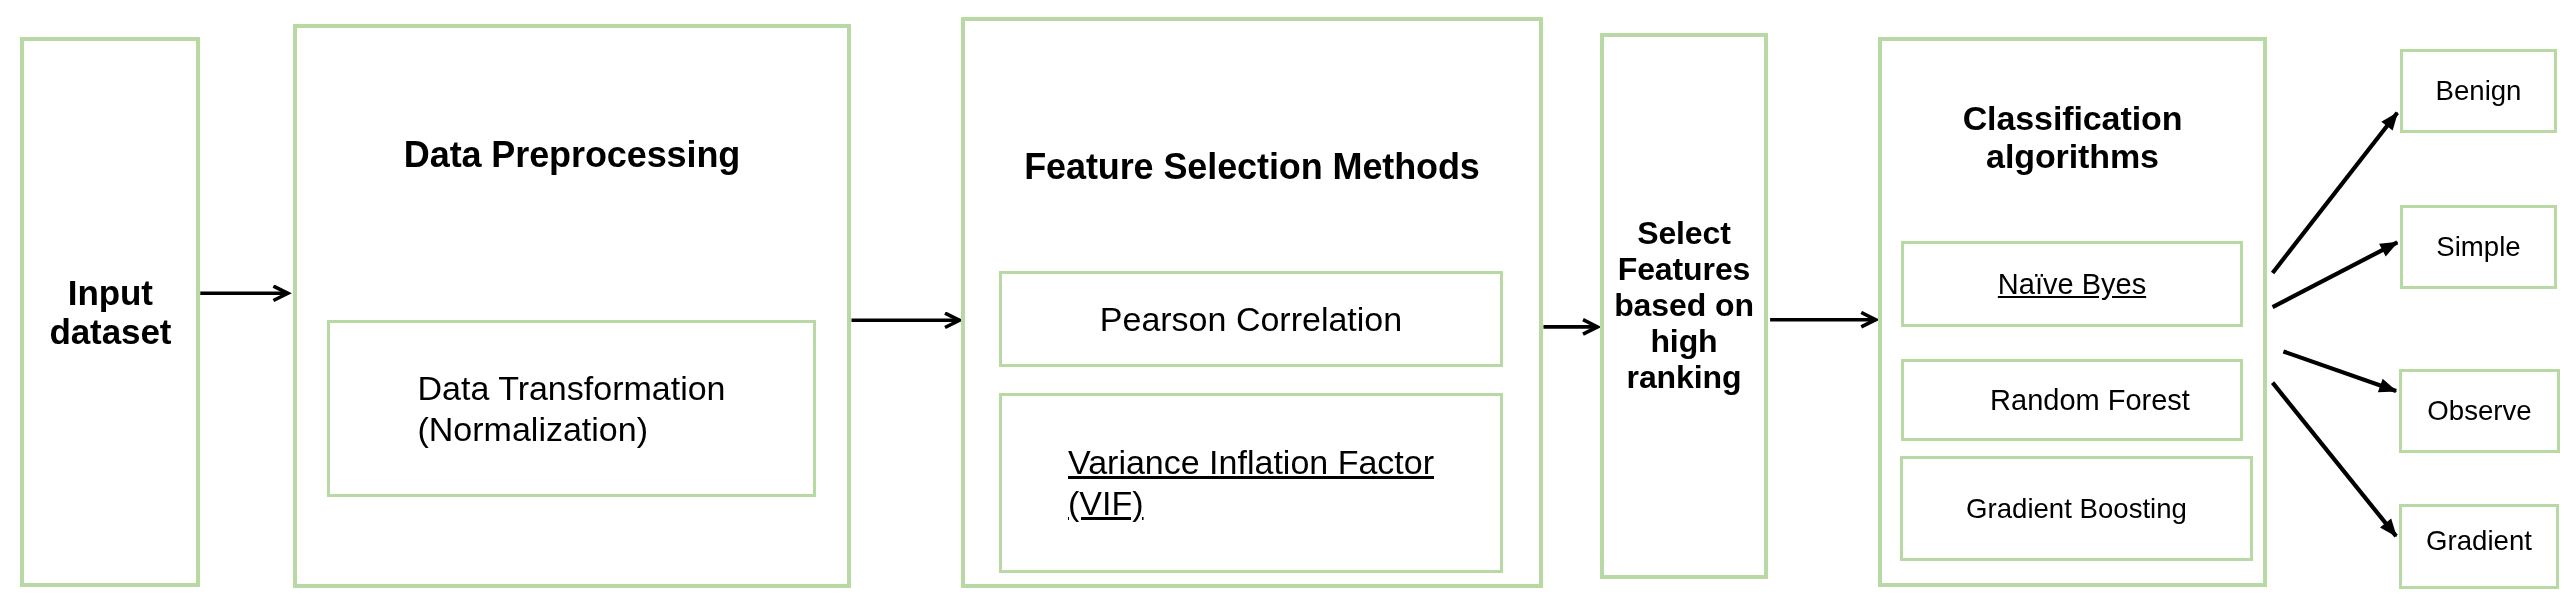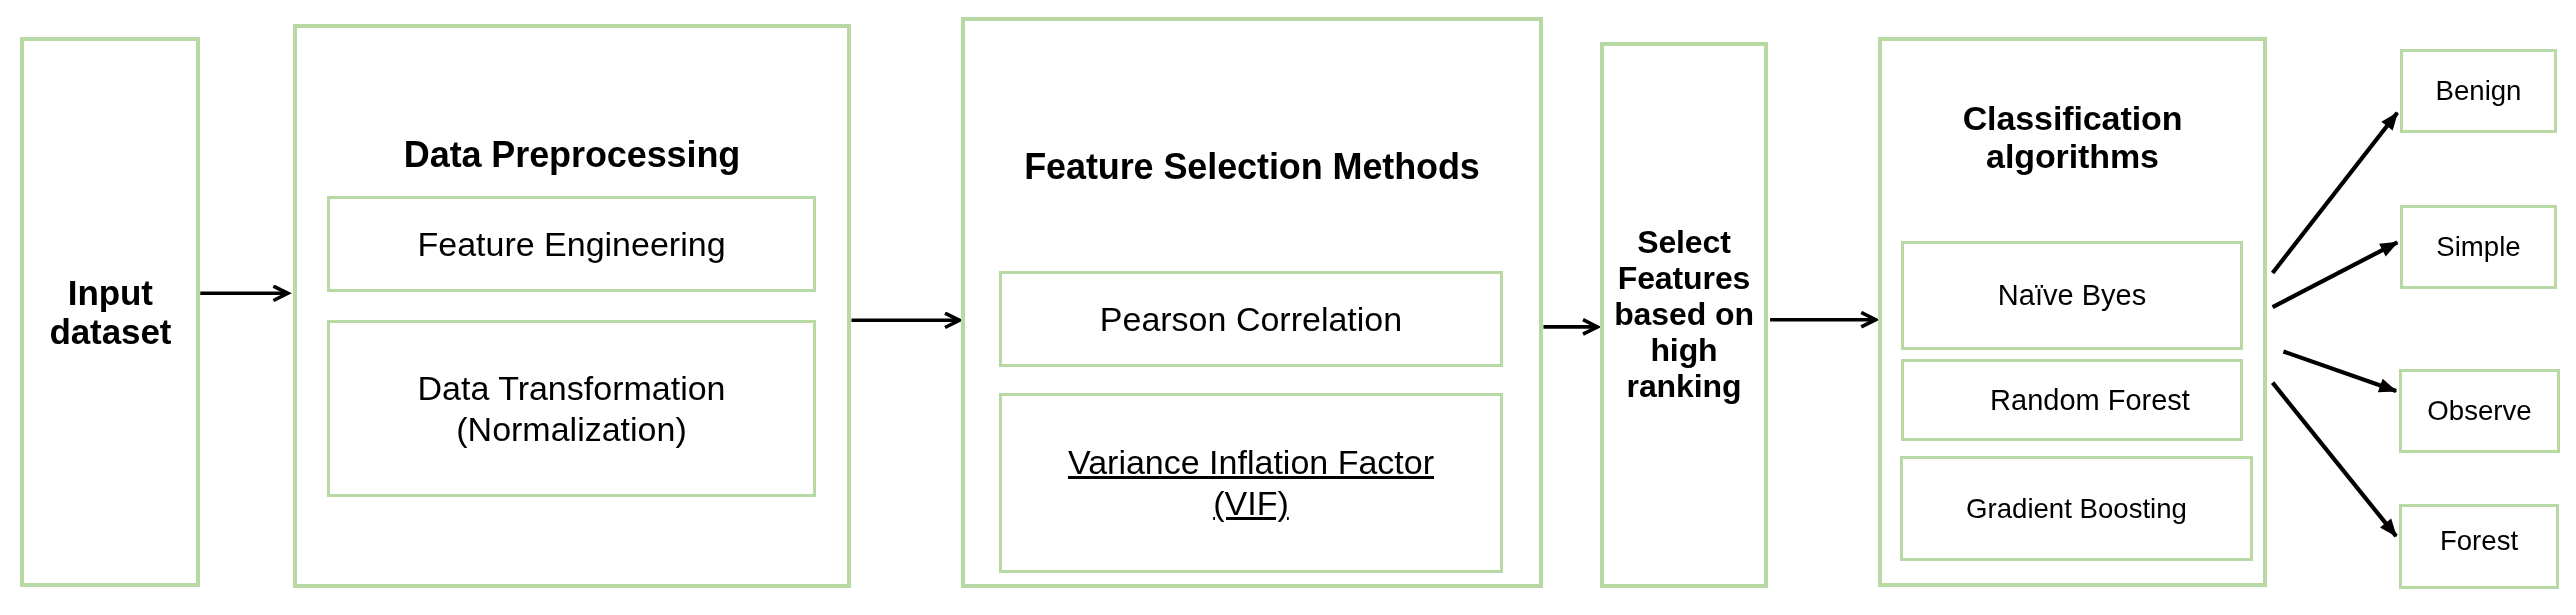--- a/index.html
+++ b/index.html
@@ -30,21 +30,20 @@
   .title {
     font-weight: bold;
     color: #000000;
     text-align: center;
     line-height: 1.12;
     letter-spacing: -0.1px;
     white-space: pre-line;
   }
   .label {
     color: #000000;
-    text-align: center;
     line-height: 1.2;
     white-space: pre-line;
   }
 
   
   #box-input {
     left: 20.4px; top: 37px; width: 180px; height: 550px;
     justify-content: center;
   }
   #box-input .title { font-size: 35px; }
@@ -79,35 +78,36 @@
     justify-content: center;
   }
   #inner-pearson .label { font-size: 34px; }
   #inner-vif {
     left: 999px; top: 393px; width: 504px; height: 180px;
     justify-content: center;
   }
   #inner-vif .label { font-size: 34px; text-decoration: underline; }
 
   #box-selectfeat {
-    left: 1600px; top: 42px; width: 168px; height: 546px;
+    left: 1600px; top: 33px; width: 168px; height: 546px;
     justify-content: center;
   }
   #box-selectfeat .title { font-size: 32px; }
 
   #box-classif {
     left: 1878px; top: 37px; width: 389px; height: 550px;
   }
   #box-classif > .title {
     font-size: 34px;
     margin-top: 58px;
   }
   #inner-nb {
-    left: 1901px; top: 241px; width: 342px; height: 109px;
-    justify-content: center;
+    left: 1901px; top: 241px; width: 342px; height: 86px;
+    justify-content: center;
+    text-decoration: underline;
   }
   #inner-nb .label { font-size: 29px; }
   #inner-rf {
     left: 1901px; top: 359px; width: 342px; height: 82px;
     justify-content: center;
   }
   #inner-rf .label { font-size: 29px; margin-left: 36px; }
   #inner-gb {
     left: 1900px; top: 456px; width: 353px; height: 105px;
     justify-content: center;
@@ -186,23 +186,20 @@
   </svg>
 
   <div class="box" id="box-input">
     <div class="title">Input
 dataset</div>
   </div>
 
   <div class="box" id="box-preproc">
     <div class="title">Data Preprocessing</div>
   </div>
-  <div class="box inner" id="inner-featureeng">
-    <div class="label">Feature Engineering</div>
-  </div>
   <div class="box inner" id="inner-datatrans">
     <div class="label">Data Transformation
 (Normalization)</div>
   </div>
 
   <div class="box" id="box-featsel">
     <div class="title">Feature Selection Methods</div>
   </div>
   <div class="box inner" id="inner-pearson">
     <div class="label">Pearson Correlation</div>
@@ -237,17 +234,17 @@
   <div class="outbox" id="out-benign">
     <div class="label">Benign</div>
   </div>
   <div class="outbox" id="out-simple">
     <div class="label">Simple</div>
   </div>
   <div class="outbox" id="out-observe">
     <div class="label">Observe</div>
   </div>
   <div class="outbox" id="out-multica">
-    <div class="label">Forest</div>
+    <div class="label">Gradient</div>
   </div>
 
 </div>
 
 
 </body></html>

